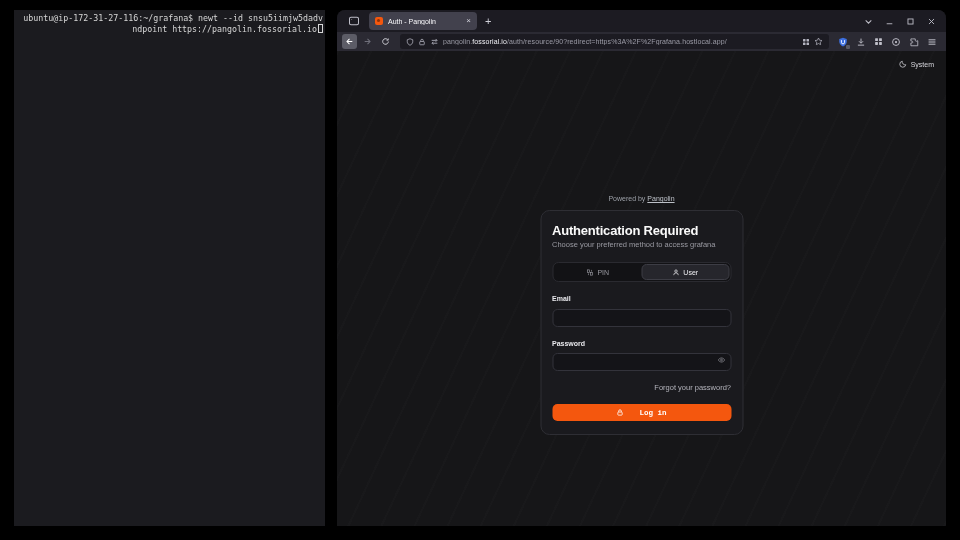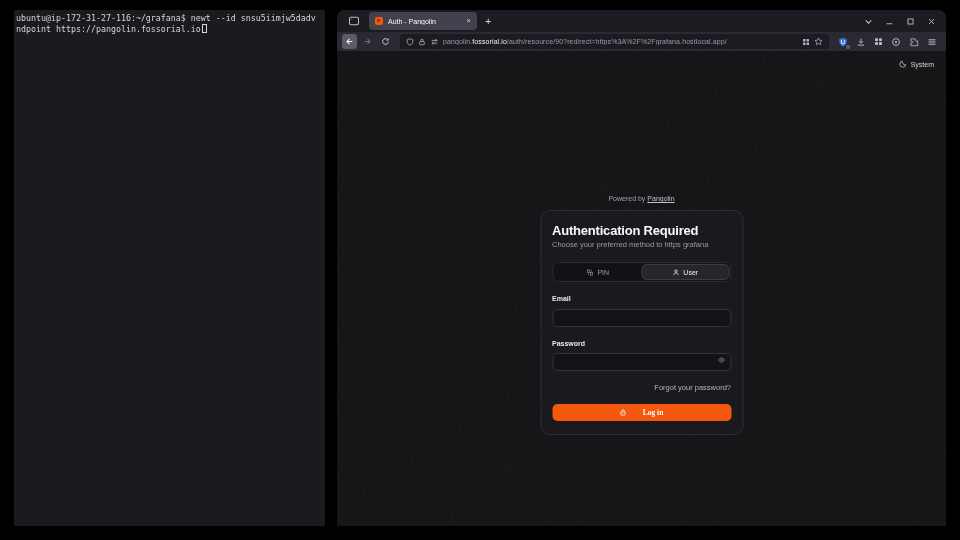--- a/index.html
+++ b/index.html
@@ -3,21 +3,21 @@
 <meta charset="utf-8">
 <style>
   * { margin:0; padding:0; box-sizing:border-box; }
   html,body { width:960px; height:540px; background:#000; overflow:hidden;
               font-family:"Liberation Sans", sans-serif; }
 
   
   .terminal { position:absolute; left:14px; top:10px; width:311px; height:516px;
               background:#1b1b1f; color:#d6d6d6; padding:3px 2px 0 2px;
               font-family:"DejaVu Sans Mono", monospace; font-size:8.3px; line-height:11.4px; }
-  .term-line { white-space:pre; }
+  .term-line { white-space:pre;text-align:right; }
   .cursor { display:inline-block; width:5px; height:9px; border:1px solid #d8d8d8;
             vertical-align:-1px; margin-left:1px; }
 
   
   .browser { position:absolute; left:337px; top:10px; width:609px; height:516px;
              border-radius:8px 8px 0 0; overflow:hidden; background:#161618;
              display:flex; flex-direction:column; }
 
   .tabstrip { height:22px; background:#1c1b22; display:flex; align-items:center;
               padding:0 6px 0 8px; flex:0 0 auto; }
@@ -68,21 +68,21 @@
                  font-size:7px; color:#9a9aa2; border-radius:5px; border:1px solid transparent; }
   .seg .segtab.active { background:#26262c; border-color:#3d3d45; color:#f0f0f4; }
   .fieldlabel { display:block; font-size:7px; font-weight:bold; color:#e8e8ec; margin:13px 0 4px; }
   .inputwrap { position:relative; }
   .tinput { width:100%; height:18px; background:#141418; border:1px solid #33333b;
             border-radius:5px; color:#e8e8ec; font-size:7.5px; padding:0 6px; outline:none; }
   .eye { position:absolute; right:6px; top:5px; color:#8c8c94; display:flex; }
   .forgot { text-align:right; font-size:7.5px; color:#b4b4bc; margin:12px 0; }
   .loginbtn { width:100%; height:17px; border:none; border-radius:5px; background:#f4570e;
               color:#fff; font-size:7.5px; font-weight:bold; display:flex; align-items:center;
-              justify-content:center; gap:16px; font-family:Liberation Serif, serif; }
+              justify-content:center; gap:16px; font-family:Liberation Mono, monospace; }
   svg { display:block; }
 </style>
 </head>
 <body>
 
 <div class="terminal">
   <div class="term-line">ubuntu@ip-172-31-27-116:~/grafana$ newt --id snsu5iimjw5dadv</div>
   <div class="term-line"><span>ndpoint https://pangolin.fossorial.io</span><span class="cursor"></span></div>
 </div>
 
@@ -228,21 +228,21 @@
     </div>
 
     <div class="auth-wrap">
       <div class="powered">
         <span>Powered by</span>
         <a href="#">Pangolin</a>
       </div>
 
       <div class="card">
         <h1>Authentication Required</h1>
-        <div class="sub">Choose your preferred method to https grafana</div>
+        <div class="sub">Choose your preferred method to access grafana</div>
 
         <div class="seg">
           <div class="segtab">
             <span>
               <svg width="7" height="7" viewBox="0 0 16 16" fill="none" stroke="currentColor" stroke-width="1.5">
                   <rect x="2.5" y="2" width="4" height="6"></rect>
                   <rect x="9.5" y="8" width="4" height="6"></rect>
                   <path d="M11.5 2v4M4.5 10v4"></path>
                 </svg>
             </span>

